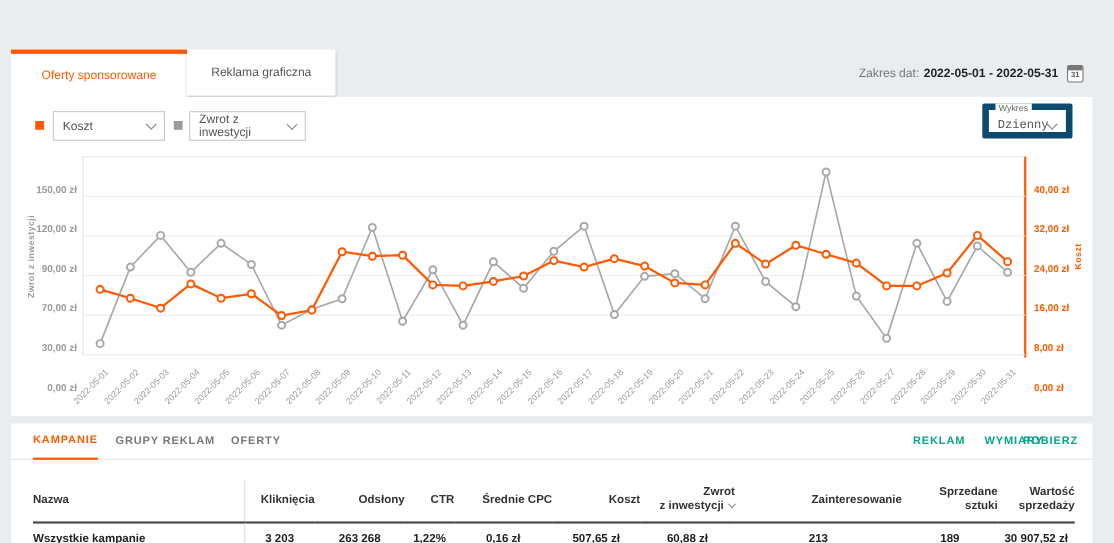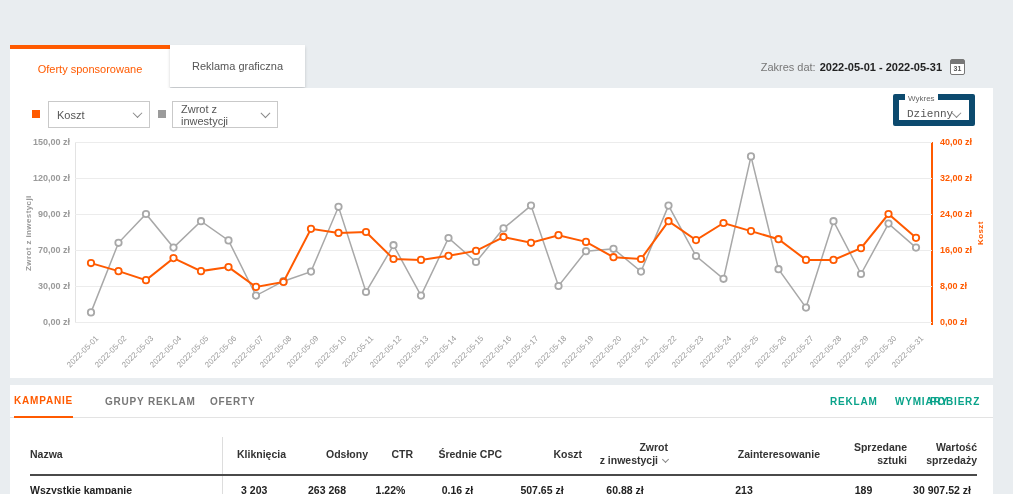--- a/index.html
+++ b/index.html
@@ -11,42 +11,42 @@
   .top-bar { position:absolute; left:10px; top:0; width:983px; height:45px; background:#fff; display:flex; align-items:center; }
   .page-title { font-size:20px; font-weight:400; color:#555; margin-left:12px; letter-spacing:0.2px; }
   .info-icon { width:14px; height:14px; border:1px solid #9a9a9a; border-radius:50%; color:#9a9a9a;
     font-size:9px; display:inline-flex; align-items:center; justify-content:center; margin-left:6px; font-family:"Liberation Serif", serif; }
 
   
   .tab-row { position:absolute; left:10px; top:45px; width:983px; height:43px; background:#e9edf0; }
   .tab { position:absolute; top:0; height:43px; background:#fff; display:flex; align-items:center; justify-content:center; font-size:11px; cursor:pointer; }
   .tab.active { left:0; width:160px; border-top:4px solid #ff5a00; color:#ff5a00; }
   .tab.inactive { left:160px; width:135px; height:42px; color:#555; box-shadow:0 2px 3px rgba(0,0,0,0.18); }
-  .date-range { position:absolute; right:28px; top:0; height:43px; display:flex; align-items:center; font-size:11px; color:#777; gap:4px; }
+  .date-range { position:absolute; right:8px; top:0; height:43px; display:flex; align-items:center; font-size:11px; color:#777; gap:4px; }
   .date-range b { color:#222; }
   .cal-icon { width:15px; height:16px; border:1px solid #777; border-radius:2px; position:relative; margin-left:4px; background:#fff; }
   .cal-icon .bar { position:absolute; left:0; top:0; width:100%; height:4px; background:#777; }
   .cal-icon .num { position:absolute; left:0; top:5px; width:100%; text-align:center; font-size:7px; font-weight:bold; color:#555; }
 
   
   .chart-panel { position:absolute; left:10px; top:88px; width:983px; height:290px; background:#fff; }
   .legend-sq { position:absolute; width:8px; height:8px; }
   .select-box { position:absolute; height:27px; border:1px solid #c9c9c9; background:#fff; display:flex; align-items:center;
     font-size:11px; color:#555; padding:0 8px; justify-content:space-between; cursor:pointer; }
   .chev { width:7px; height:7px; border-right:1.5px solid #888; border-bottom:1.5px solid #888; transform:rotate(45deg) translate(-1px,-1px); display:inline-block; }
   .wykres-field { position:absolute; left:883px; top:6px; width:82px; height:32px; border:6px solid #0c4a6e; border-radius:2px; background:#fff; cursor:pointer; }
   .wykres-field .lg { position:absolute; top:-6px; left:6px; background:#fff; padding:0 3px; font-size:8px; color:#666; }
   .wykres-field .val { position:absolute; left:8px; top:8px; font-size:11px; color:#555;font-family:Liberation Mono, monospace; }
   .wykres-field .chev { position:absolute; right:9px; top:11px; }
 
   .v-label { position:absolute; writing-mode:vertical-rl; transform:rotate(180deg); font-size:8px; font-weight:bold; letter-spacing:0.4px; text-align:center; }
   .v-label.left { left:14px; top:70px; height:150px; color:#9a9a9a; }
   .v-label.right { left:966px; top:70px; height:150px; color:#ff5a00; }
 
-  .tick { position:absolute; font-size:9px; font-weight:bold; }
+  .tick { position:absolute; font-size:9px; font-weight:bold;margin-top:30px; }
   .tick.l { left:0; width:60px; text-align:right; color:#9a9a9a; }
   .tick.r { left:930px; width:55px; text-align:left; color:#ff5a00; }
   .gridline { position:absolute; left:65px; width:857px; height:1px; background:#ececec; }
   .axis-left-line { position:absolute; left:65px; top:54px; width:1px; height:181px; background:#e3e3e3; }
   .axis-right-line { position:absolute; left:921px; top:54px; width:2px; height:183px; background:#ff5a00; }
   #chart-svg { position:absolute; left:65px; top:40px; }
   .x-label { position:absolute; font-size:8px; color:#9a9a9a; white-space:nowrap; transform:translateX(-100%) rotate(-45deg); transform-origin:100% 0; }
 
   
   .bottom-panel { position:absolute; left:10px; top:385px; width:983px; height:109px; background:#fff; }
@@ -222,21 +222,21 @@
         <div class="x-label" style="left: 799px; top: 246px;">2022-05-27</div>
         <div class="x-label" style="left: 826.5px; top: 246px;">2022-05-28</div>
         <div class="x-label" style="left: 854px; top: 246px;">2022-05-29</div>
         <div class="x-label" style="left: 881.5px; top: 246px;">2022-05-30</div>
         <div class="x-label" style="left: 909px; top: 246px;">2022-05-31</div>
       </div>
   </div>
 
   <div class="bottom-panel">
     <div class="subnav">
-      <div class="subnav-tab active" style="left:4px;">KAMPANIE</div>
+      <div class="subnav-tab active" style="left:20px;">KAMPANIE</div>
       <div class="subnav-tab" style="left:95px;">GRUPY REKLAM</div>
       <div class="subnav-tab" style="left:200px;">OFERTY</div>
       <div class="subnav-action" style="left:820px;">REKLAM</div>
       <div class="subnav-action" style="left:885px;">WYMIARY</div>
       <div class="subnav-action" style="left:912px; left:913px; left:914px; left:915px; left:916px; left:917px; left:918px; left:919px; left:920px;">POBIERZ</div>
     </div>
     <table>
       <colgroup>
         <col style="width:192px">
           <col style="width:64px">

